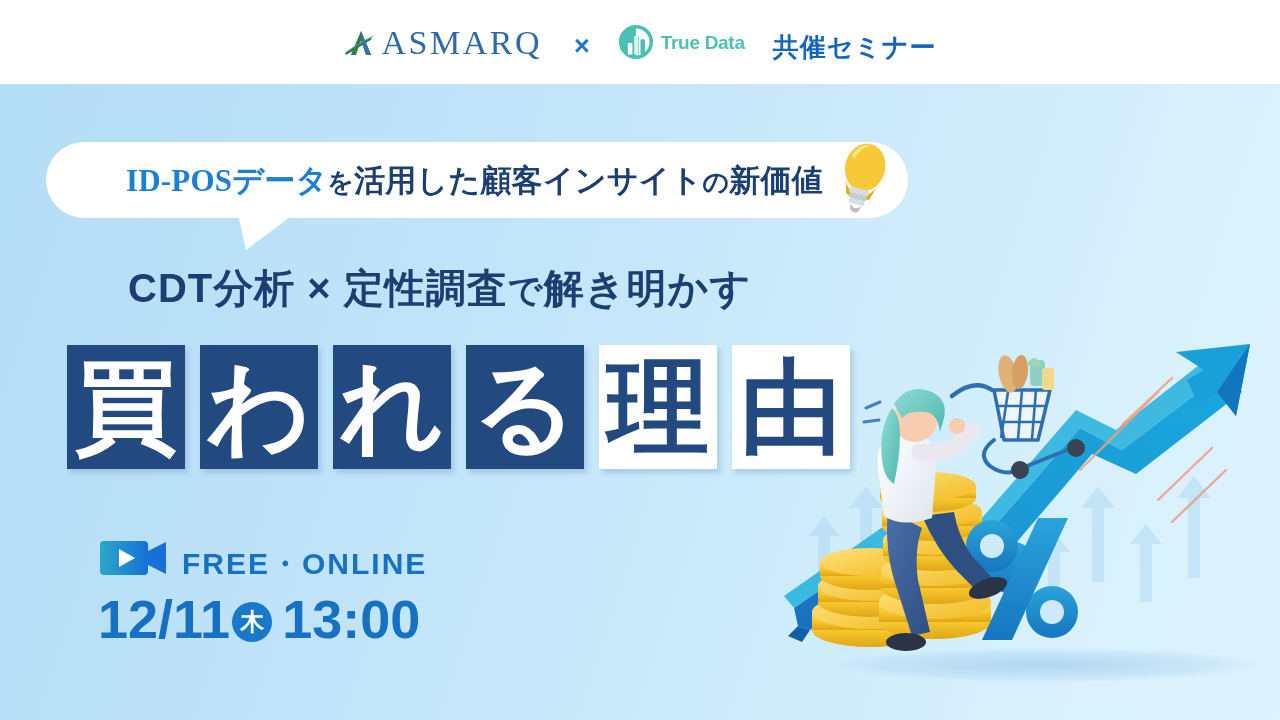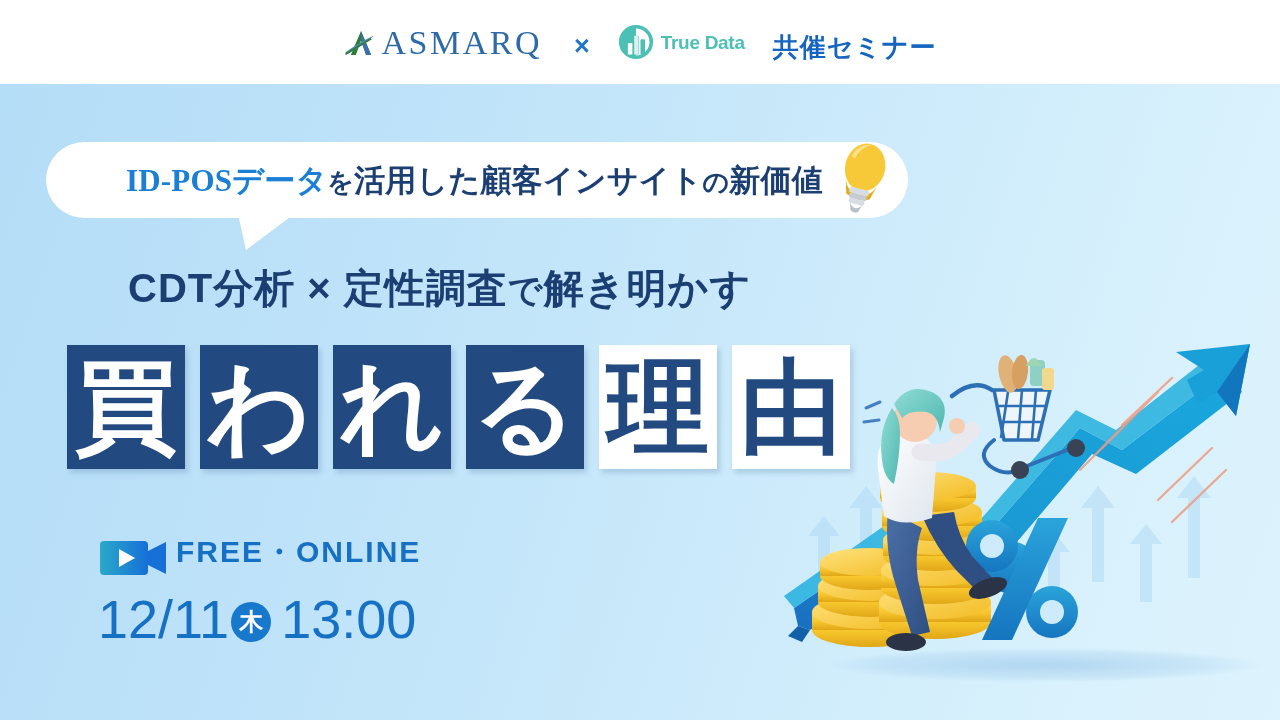--- a/index.html
+++ b/index.html
@@ -95,35 +95,35 @@
     font-size:102px;font-weight:700;line-height:1;letter-spacing:0;
     font-family:"DejaVu Sans","Liberation Sans",sans-serif;
   }
   .kbox.navy{background:#234a80;}
   .kbox.navy span{color:#ffffff;}
   .kbox.white{background:#ffffff;}
   .kbox.white span{color:#234a80;}
 
   
   .freeline{
-    position:absolute;left:100px;top:537px;display:flex;align-items:flex-start;gap:8px;z-index:10;
+    position:absolute;left:100px;top:537px;display:flex;align-items:flex-end;gap:14px;z-index:10;
   }
   .vidicon{width:68px;height:42px;flex:0 0 auto;}
   .freetext{
     font-size:30px;font-weight:700;color:#1670c4;letter-spacing:2px;
     line-height:1;white-space:nowrap;
   }
 
   
   .dateline{
     position:absolute;left:98px;top:592px;display:flex;align-items:center;z-index:10;
     line-height:1;white-space:nowrap;
   }
   .datebig{
-    font-size:54px;font-weight:400;color:#1670c4;letter-spacing:0px;line-height:1;
+    font-size:54px;font-weight:700;color:#1670c4;letter-spacing:0px;line-height:1;
   }
   .daychip{
     width:40px;height:40px;border-radius:50%;background:#1878cc;
     display:inline-flex;align-items:center;justify-content:center;
     margin:0 10px 0 2px;flex:0 0 auto;position:relative;top:3px;
   }
   .daychip span{
     color:#ffffff;font-size:24px;font-weight:700;line-height:1;
     font-family:"DejaVu Sans","Liberation Sans",sans-serif;
   }

